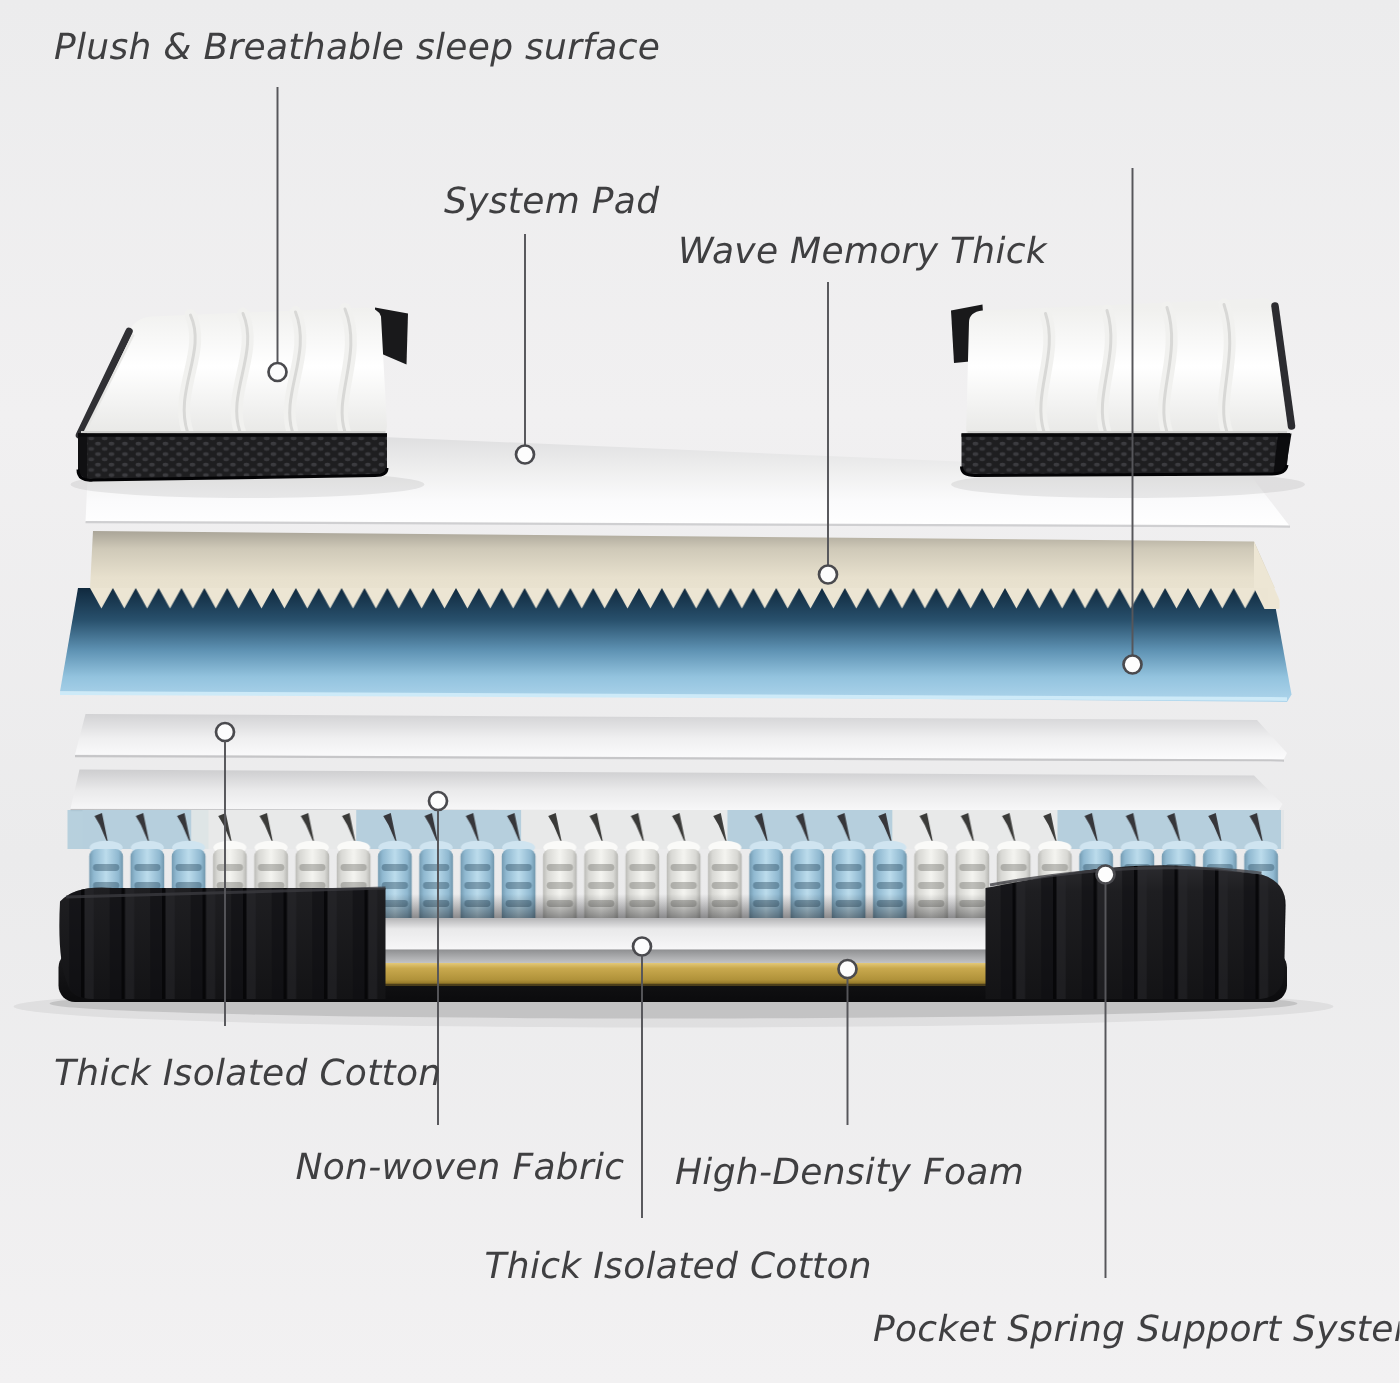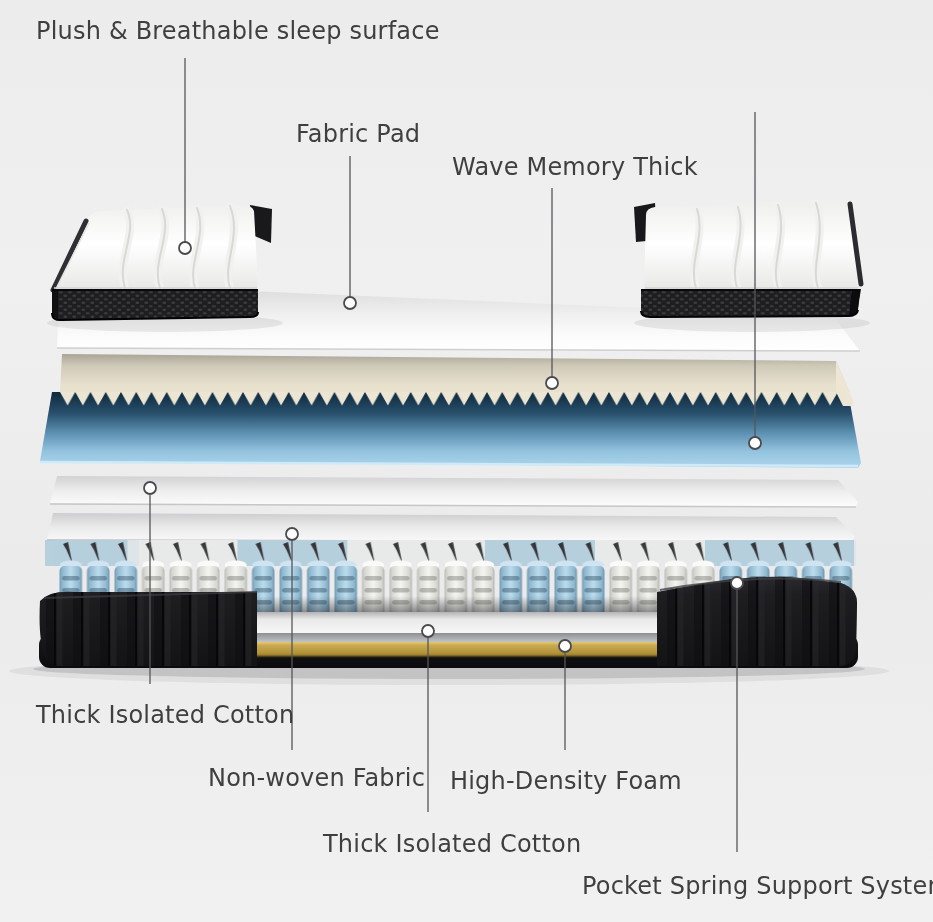--- a/index.html
+++ b/index.html
@@ -1,21 +1,21 @@
 <!DOCTYPE html>
 <html><head>
 <meta charset="utf-8">
 <style>
   html,body{margin:0;padding:0;}
   body{
     width:933px;height:922px;overflow:hidden;
     background:linear-gradient(180deg,#ececed 0%,#f1f0f1 30%,#ebebec 62%,#f2f1f2 100%);
     font-family:"DejaVu Sans","Liberation Sans",sans-serif;
   }
-  .stage{position:relative;width:933px;height:656px;}
+  .stage{position:relative;width:933px;height:656px;font-style:italic;}
   .stage svg{position:absolute;left:0;top:0;}
   .label{
     position:absolute;white-space:nowrap;
     font-size:24px;letter-spacing:.2px;color:#3f3f41;line-height:1.15;
     user-select:none;
   }
 </style>
 </head>
 <body>
 
@@ -288,21 +288,21 @@
       <line x1="565" y1="652" x2="565" y2="750"></line>
     </g>
     <g>
       <circle cx="737" cy="583" r="6" fill="#fdfdfd" stroke="#4a4a4e" stroke-width="1.8"></circle>
       <line x1="737" y1="589" x2="737" y2="852"></line>
     </g>
   </g>
 </svg>
 
 <div class="label" style="left:36px;top:18px">Plush &amp; Breathable sleep surface</div>
-<div class="label" style="left:296px;top:121px">Fabric Pad</div>
+<div class="label" style="left:296px;top:121px">System Pad</div>
 <div class="label" style="left:452px;top:154px">Wave Memory Thick</div>
 <div class="label" style="left:36px;top:702px">Thick Isolated Cotton</div>
-<div class="label" style="left:208px;top:765px">Non-woven Fabric</div>
+<div class="label" style="left:197px;top:765px">Non-woven Fabric</div>
 <div class="label" style="left:450px;top:768px">High-Density Foam</div>
 <div class="label" style="left:323px;top:831px">Thick Isolated Cotton</div>
 <div class="label" style="left:582px;top:873px">Pocket Spring Support System</div>
 
 </div>
 
 </body></html>

